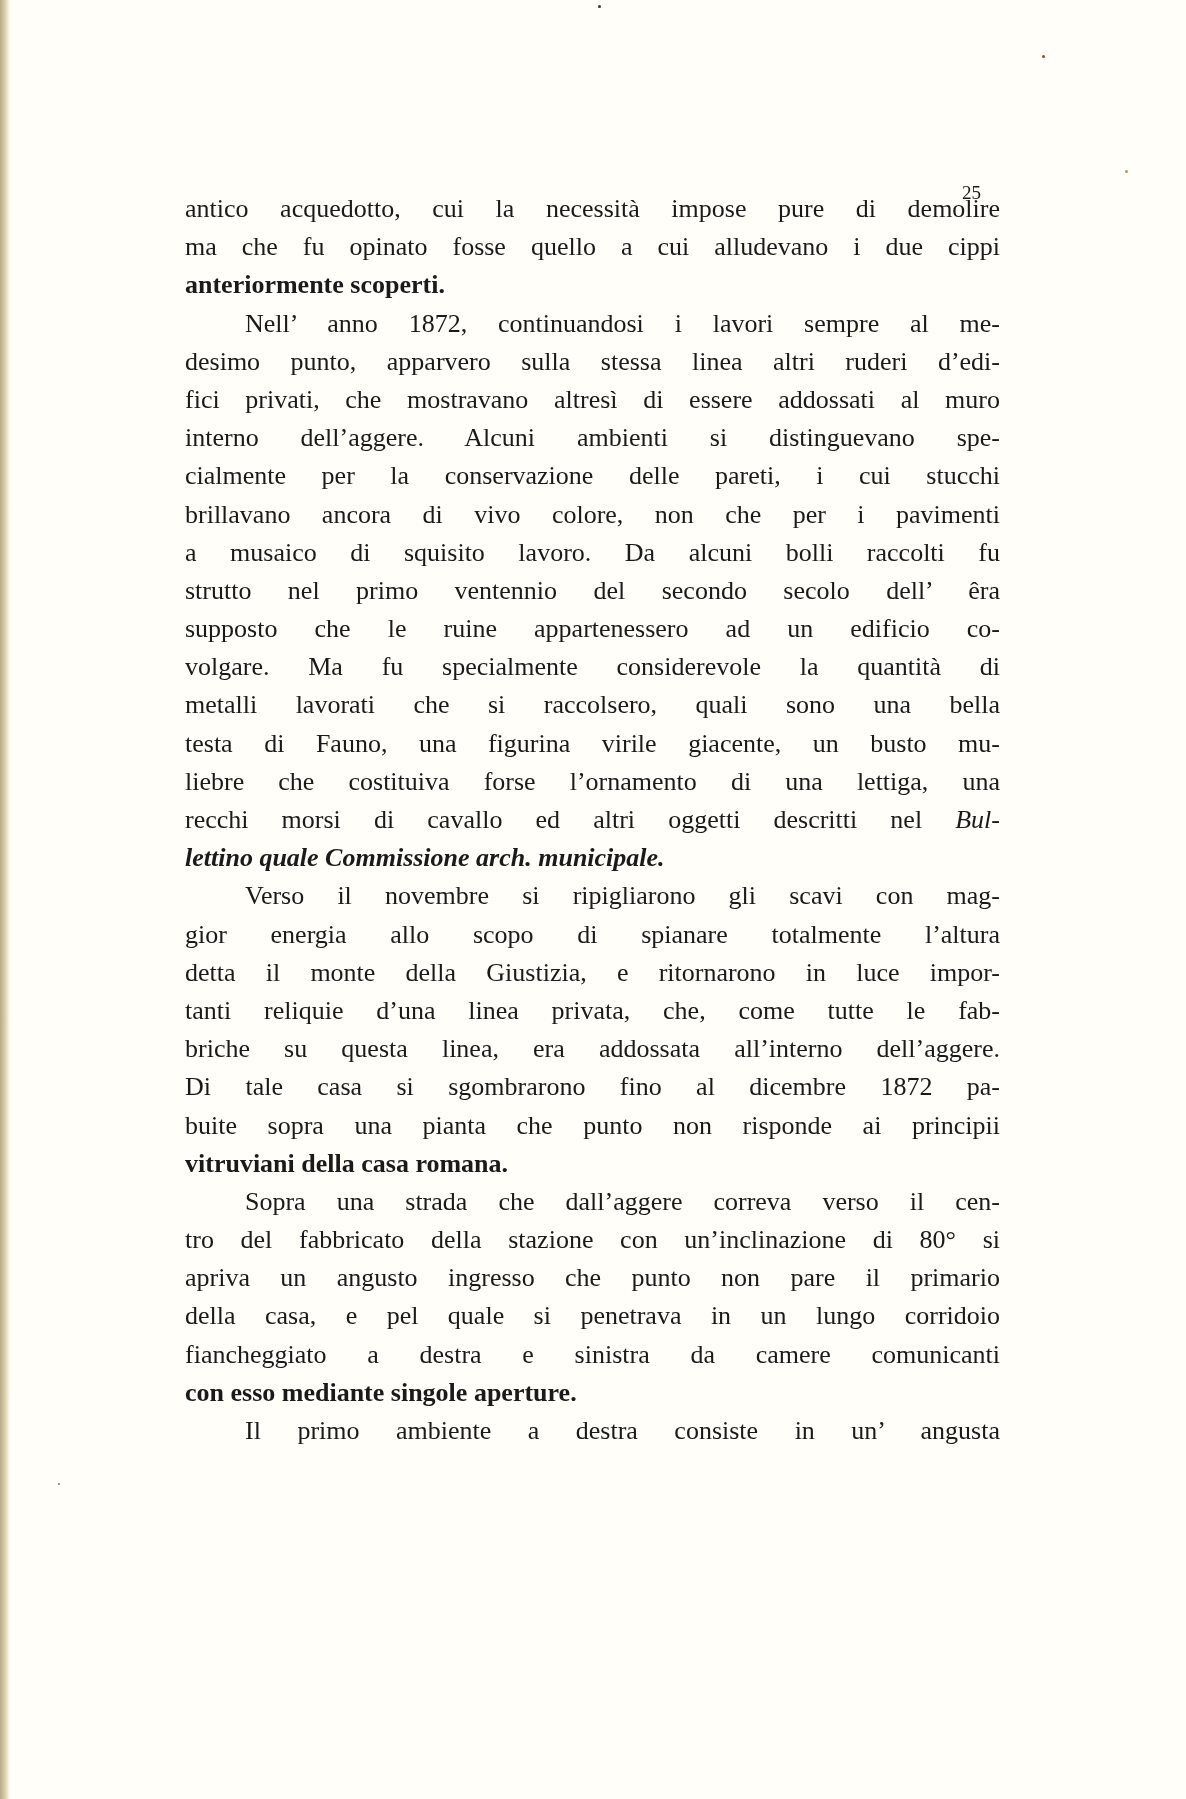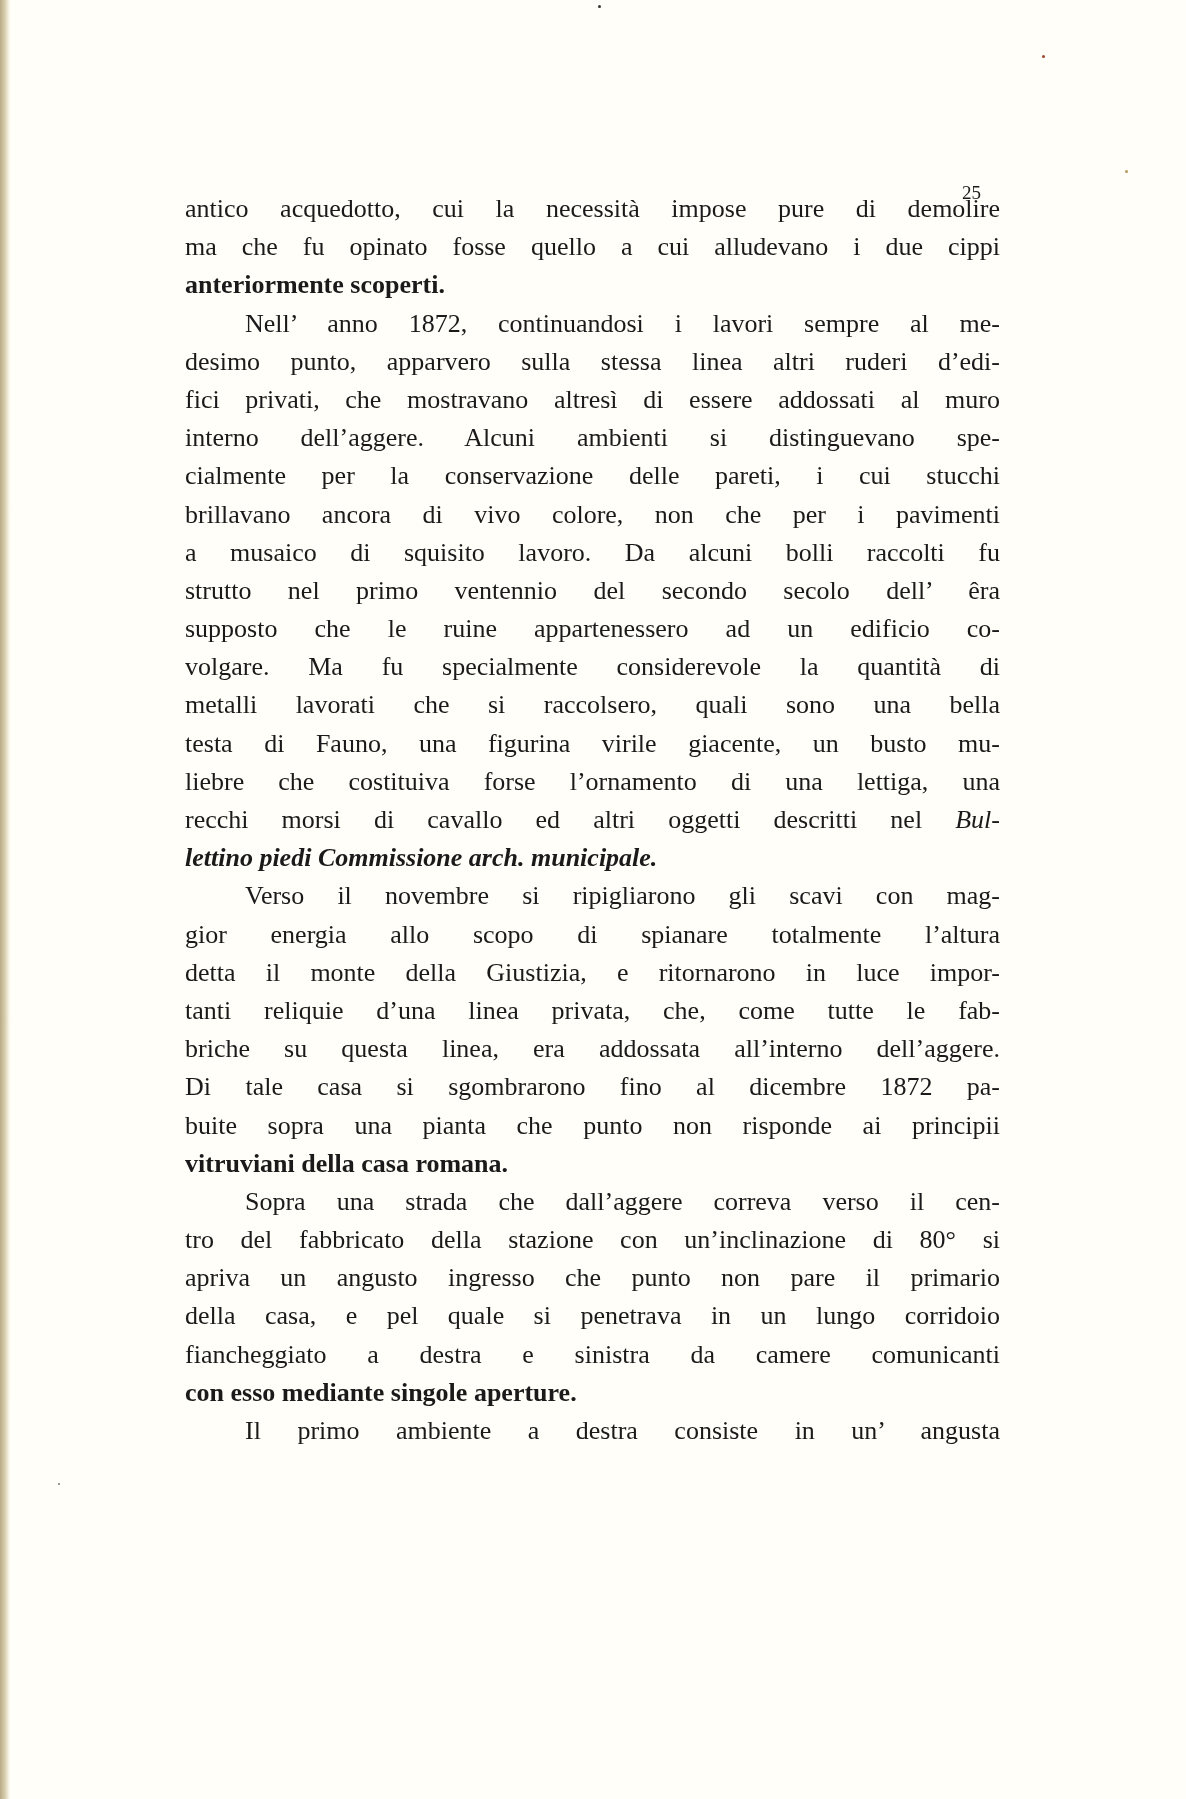--- a/index.html
+++ b/index.html
@@ -60,21 +60,21 @@
     <span class="line">cialmente per la conservazione delle pareti, i cui stucchi</span>
     <span class="line">brillavano ancora di vivo colore, non che per i pavimenti</span>
     <span class="line">a musaico di squisito lavoro. Da alcuni bolli raccolti fu</span>
     <span class="line">strutto nel primo ventennio del secondo secolo dell’ êra</span>
     <span class="line">supposto che le ruine appartenessero ad un edificio co-</span>
     <span class="line">volgare. Ma fu specialmente considerevole la quantità di</span>
     <span class="line">metalli lavorati che si raccolsero, quali sono una bella</span>
     <span class="line">testa di Fauno, una figurina virile giacente, un busto mu-</span>
     <span class="line">liebre che costituiva forse l’ornamento di una lettiga, una</span>
     <span class="line">recchi morsi di cavallo ed altri oggetti descritti nel <span class="it">Bul-</span></span>
-    <span class="line last"><span class="it">lettino piedi Commissione arch. municipale.</span></span>
+    <span class="line last"><span class="it">lettino quale Commissione arch. municipale.</span></span>
     <span class="line indent">Verso il novembre si ripigliarono gli scavi con mag-</span>
     <span class="line">gior energia allo scopo di spianare totalmente l’altura</span>
     <span class="line">detta il monte della Giustizia, e ritornarono in luce impor-</span>
     <span class="line">tanti reliquie d’una linea privata, che, come tutte le fab-</span>
     <span class="line">briche su questa linea, era addossata all’interno dell’aggere.</span>
     <span class="line">Di tale casa si sgombrarono fino al dicembre 1872 pa-</span>
     <span class="line">buite sopra una pianta che punto non risponde ai principii</span>
     <span class="line last">vitruviani della casa romana.</span>
     <span class="line indent">Sopra una strada che dall’aggere correva verso il cen-</span>
     <span class="line">tro del fabbricato della stazione con un’inclinazione di 80° si</span>

